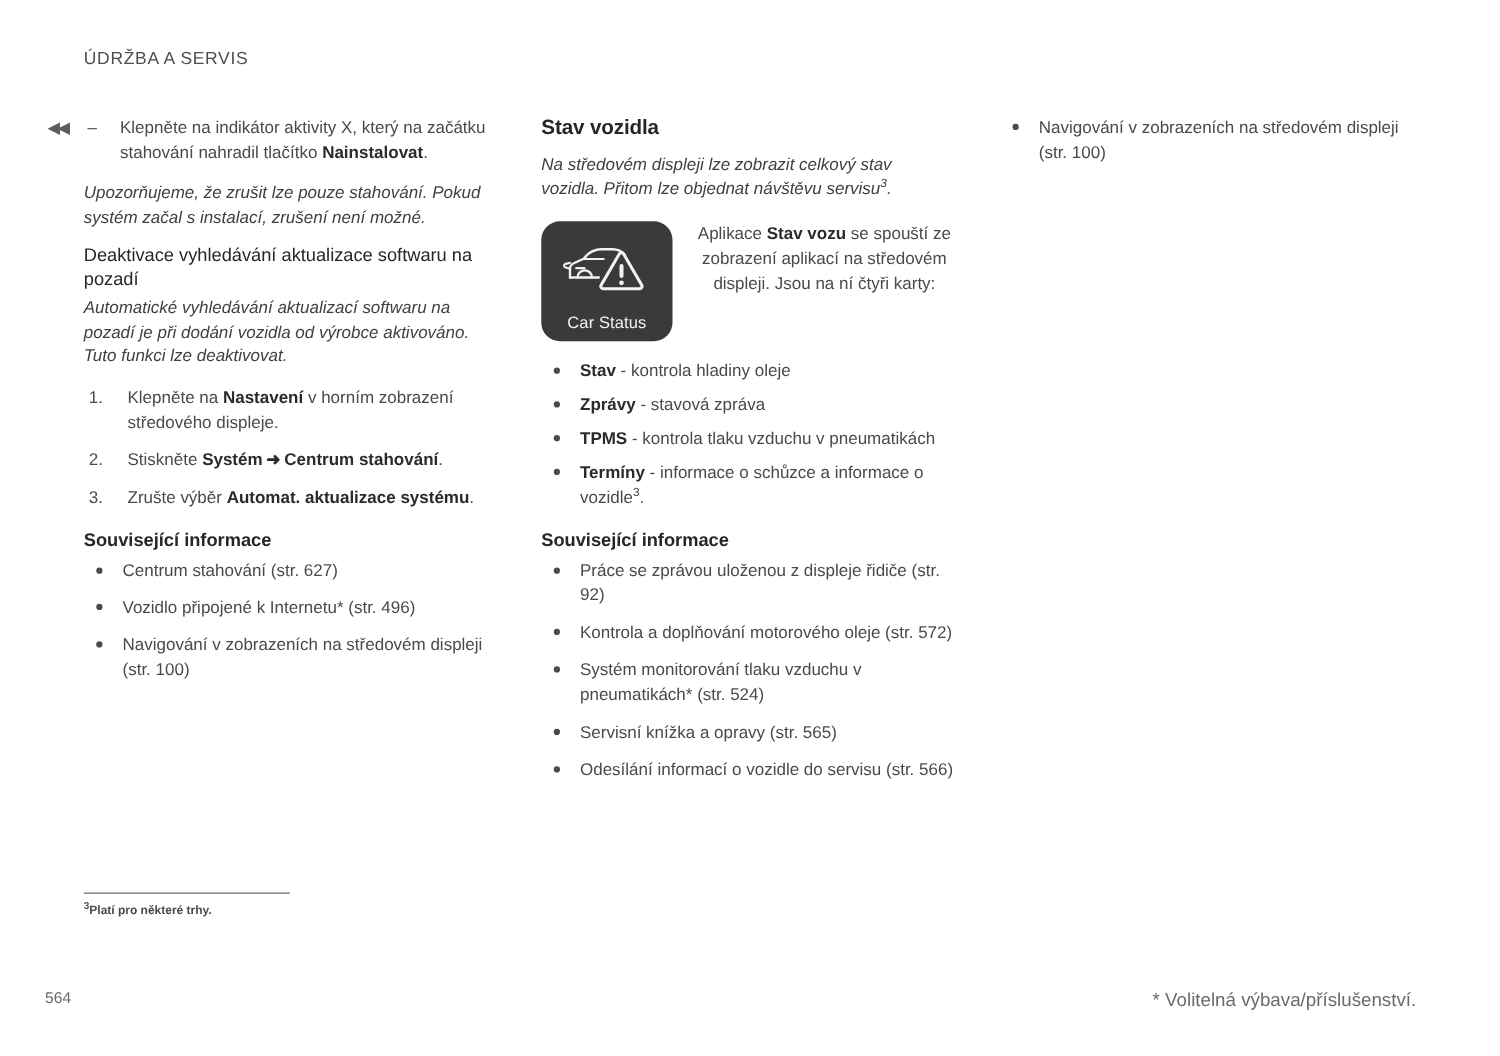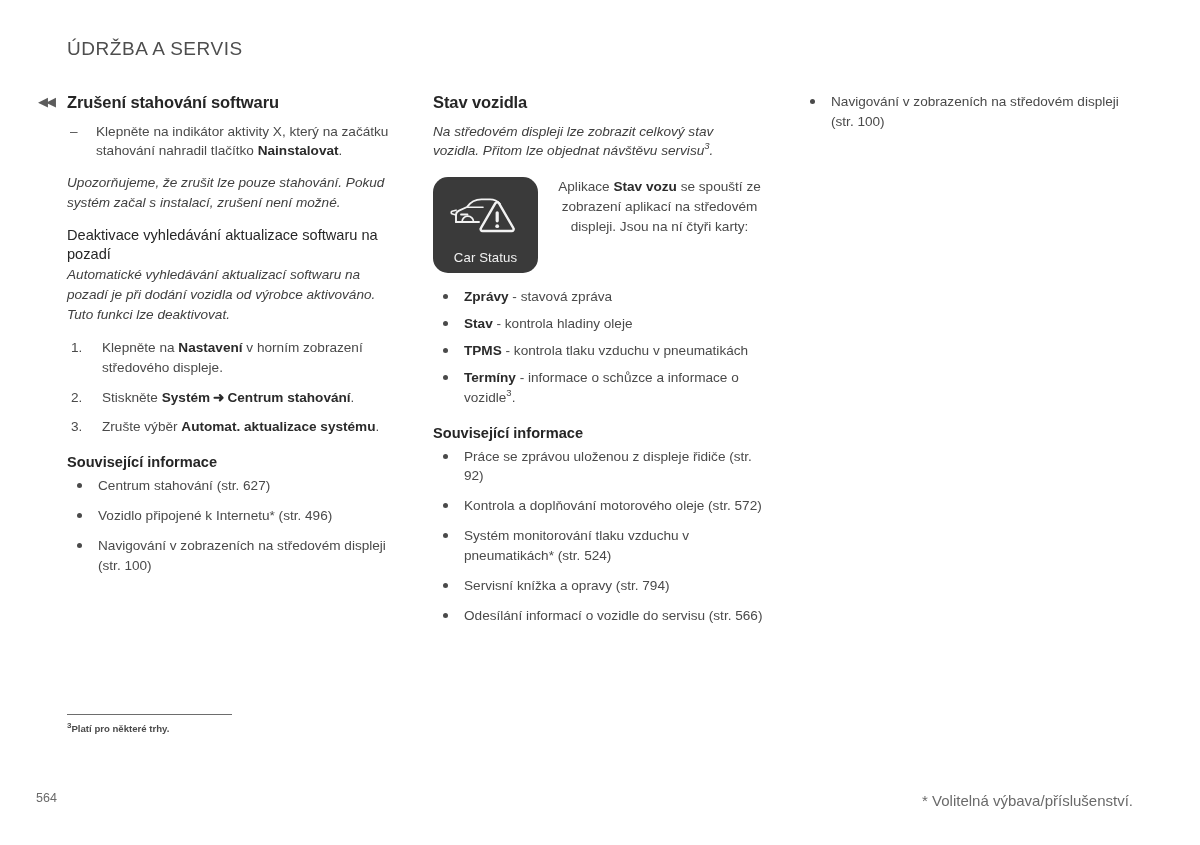--- a/index.html
+++ b/index.html
@@ -15,21 +15,21 @@
     color: #4a4a4a;
     -webkit-font-smoothing: antialiased;
     overflow: hidden;
   }
 
   
   .running-header {
     position: absolute;
     left: 67px;
     top: 38px;
-    font-size: 19px;
+    font-size: 14px;
     letter-spacing: 0.55px;
     color: #4e4e4e;
     font-weight: 400;
   }
 
   
   .cont-marker {
     position: absolute;
     left: 38px;
     top: 95px;
@@ -252,21 +252,20 @@
 <body>
 
 <div class="running-header">ÚDRŽBA A SERVIS</div>
 
 <div class="cont-marker">◀◀</div>
 
 <div class="columns">
 
   <div class="col col-1">
 
-    <h2 class="sect-title">Zrušení stahování softwaru</h2>
 
     <ul class="dash-list">
       <li>
         <span>Klepněte na indikátor aktivity X, který na začátku stahování nahradil tlačítko </span><b>Nainstalovat</b><span>.</span>
       </li>
     </ul>
 
     <p class="body">Upozorňujeme, že zrušit lze pouze stahování. Pokud systém začal s instalací, zrušení není možné.</p>
 
     <h3 class="sub-title">Deaktivace vyhledávání aktualizace softwaru na pozadí</h3>
@@ -330,47 +329,47 @@
         </div>
         <div class="tile-label">Car Status</div>
       </div>
       <div class="fig-text">
         <span>Aplikace </span><b>Stav vozu</b><span> se spouští ze zobrazení aplikací na středovém displeji. Jsou na ní čtyři karty:</span>
       </div>
     </div>
 
     <ul class="bullets compact">
       <li>
+        <b>Stav</b><span> - kontrola hladiny oleje</span>
+      </li>
+      <li>
         <b>Zprávy</b><span> - stavová zpráva</span>
       </li>
       <li>
-        <b>Stav</b><span> - kontrola hladiny oleje</span>
-      </li>
-      <li>
         <b>TPMS</b><span> - kontrola tlaku vzduchu v pneumatikách</span>
       </li>
       <li>
         <b>Termíny</b><span> - informace o schůzce a informace o vozidle</span><sup>3</sup><span>.</span>
       </li>
     </ul>
 
     <h3 class="rel-title" style="margin-top:16px;">Související informace</h3>
 
     <ul class="bullets">
       <li>
         <a href="#" style="color:inherit;text-decoration:none;">Práce se zprávou uloženou z displeje řidiče (str. 92)</a>
       </li>
       <li>
         <a href="#" style="color:inherit;text-decoration:none;">Kontrola a doplňování motorového oleje (str. 572)</a>
       </li>
       <li>
         <a href="#" style="color:inherit;text-decoration:none;">Systém monitorování tlaku vzduchu v pneumatikách* (str. 524)</a>
       </li>
       <li>
-        <a href="#" style="color:inherit;text-decoration:none;">Servisní knížka a opravy (str. 794)</a>
+        <a href="#" style="color:inherit;text-decoration:none;">Servisní knížka a opravy (str. 565)</a>
       </li>
       <li>
         <a href="#" style="color:inherit;text-decoration:none;">Odesílání informací o vozidle do servisu (str. 566)</a>
       </li>
     </ul>
   </div>
 
   <div class="col col-3">
     <ul class="bullets">
       <li>

